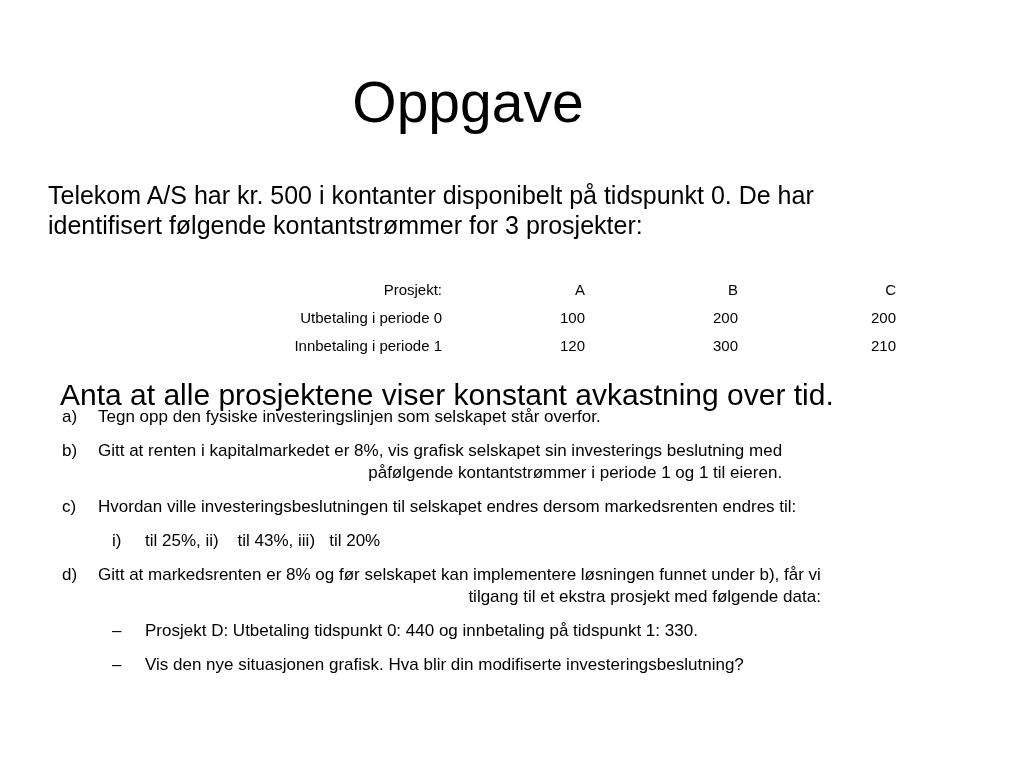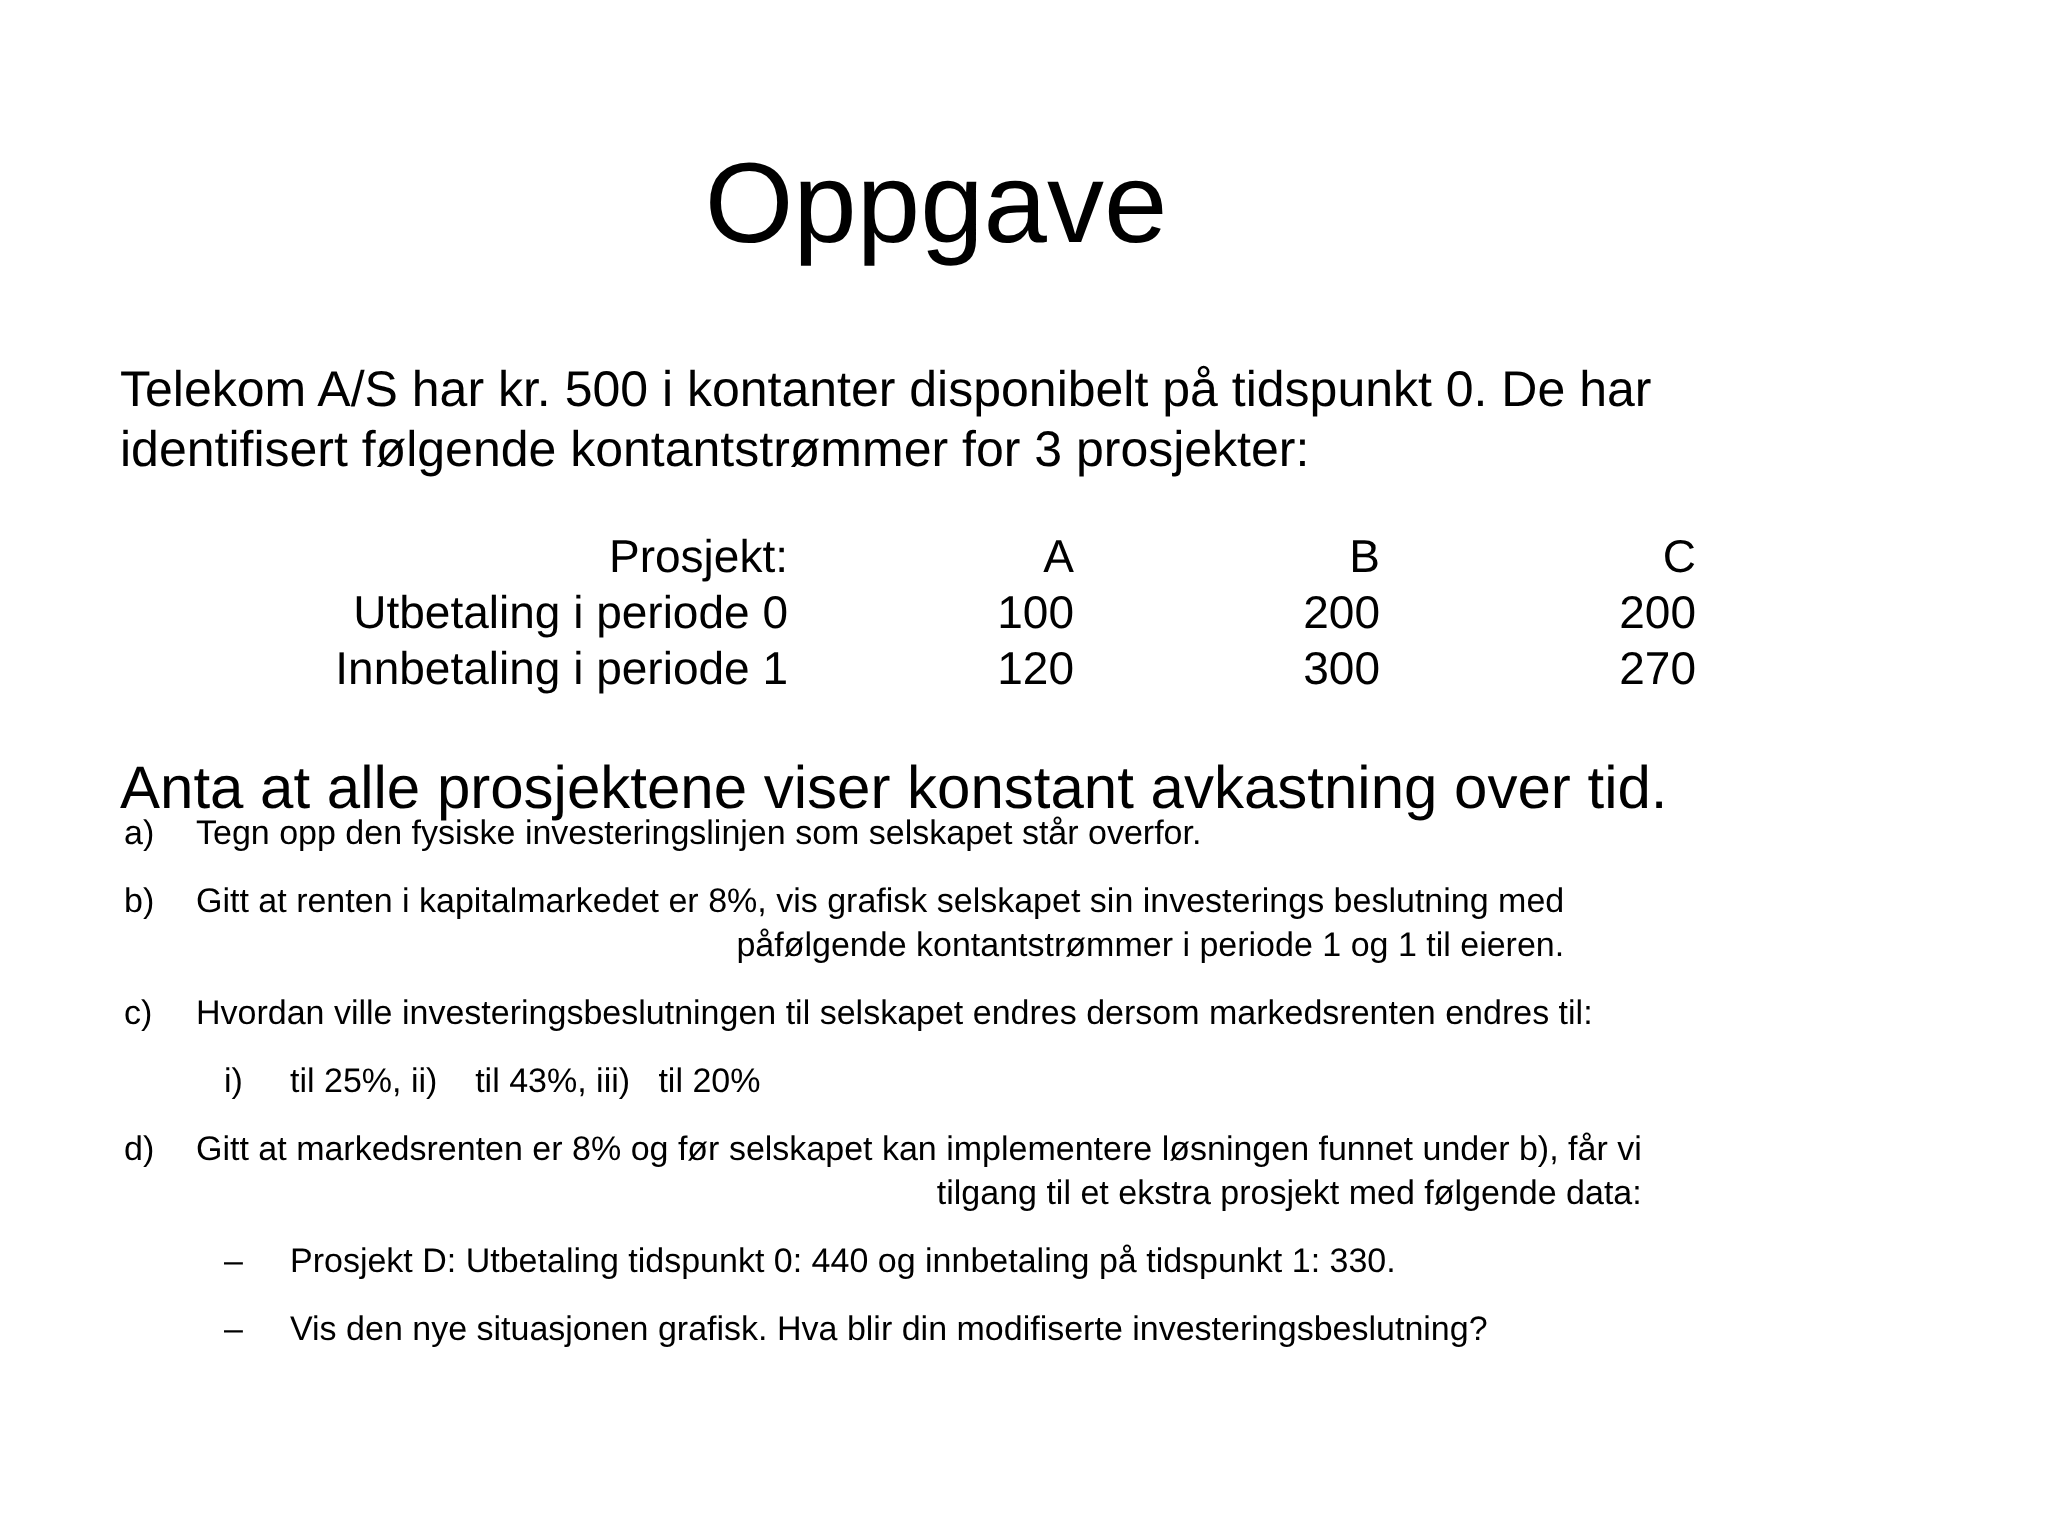--- a/index.html
+++ b/index.html
@@ -23,34 +23,35 @@
     width: 936px;
     margin: 0;
     font-size: 57px;
     font-weight: normal;
     line-height: 68px;
     text-align: center;
     white-space: nowrap;
   }
   .intro {
     position: absolute;
-    left: 60px;
+    left: 48px;
     top: 180px;
     font-size: 25px;
     line-height: 30px;
     white-space: nowrap;
   }
   .cftable {
     position: absolute;
     left: 0;
-    top: 264px;
+    top: 276px;
     display: grid;
     grid-template-columns: 394px 143px 153px 158px;
-    font-size: 23px;
+    font-size: 15px;
     line-height: 28px;
+    padding-left: 48px;
   }
   .cftable .tcell {
     text-align: right;
     white-space: nowrap;
   }
   .assumption {
     position: absolute;
     left: 60px;
     top: 380px;
     font-size: 30px;
@@ -106,21 +107,21 @@
     <div class="tcell">C</div>
 
     <div class="tcell">Utbetaling i periode 0</div>
     <div class="tcell">100</div>
     <div class="tcell">200</div>
     <div class="tcell">200</div>
 
     <div class="tcell">Innbetaling i periode 1</div>
     <div class="tcell">120</div>
     <div class="tcell">300</div>
-    <div class="tcell">270</div>
+    <div class="tcell">210</div>
   </div>
 
   <div class="assumption">Anta at alle prosjektene viser konstant avkastning over tid.</div>
 
   <div class="items">
 
     <div class="item">
       <span class="marker">a)</span>
       <span class="text">
         <div class="ln">Tegn opp den fysiske investeringslinjen som selskapet står overfor.</div>

